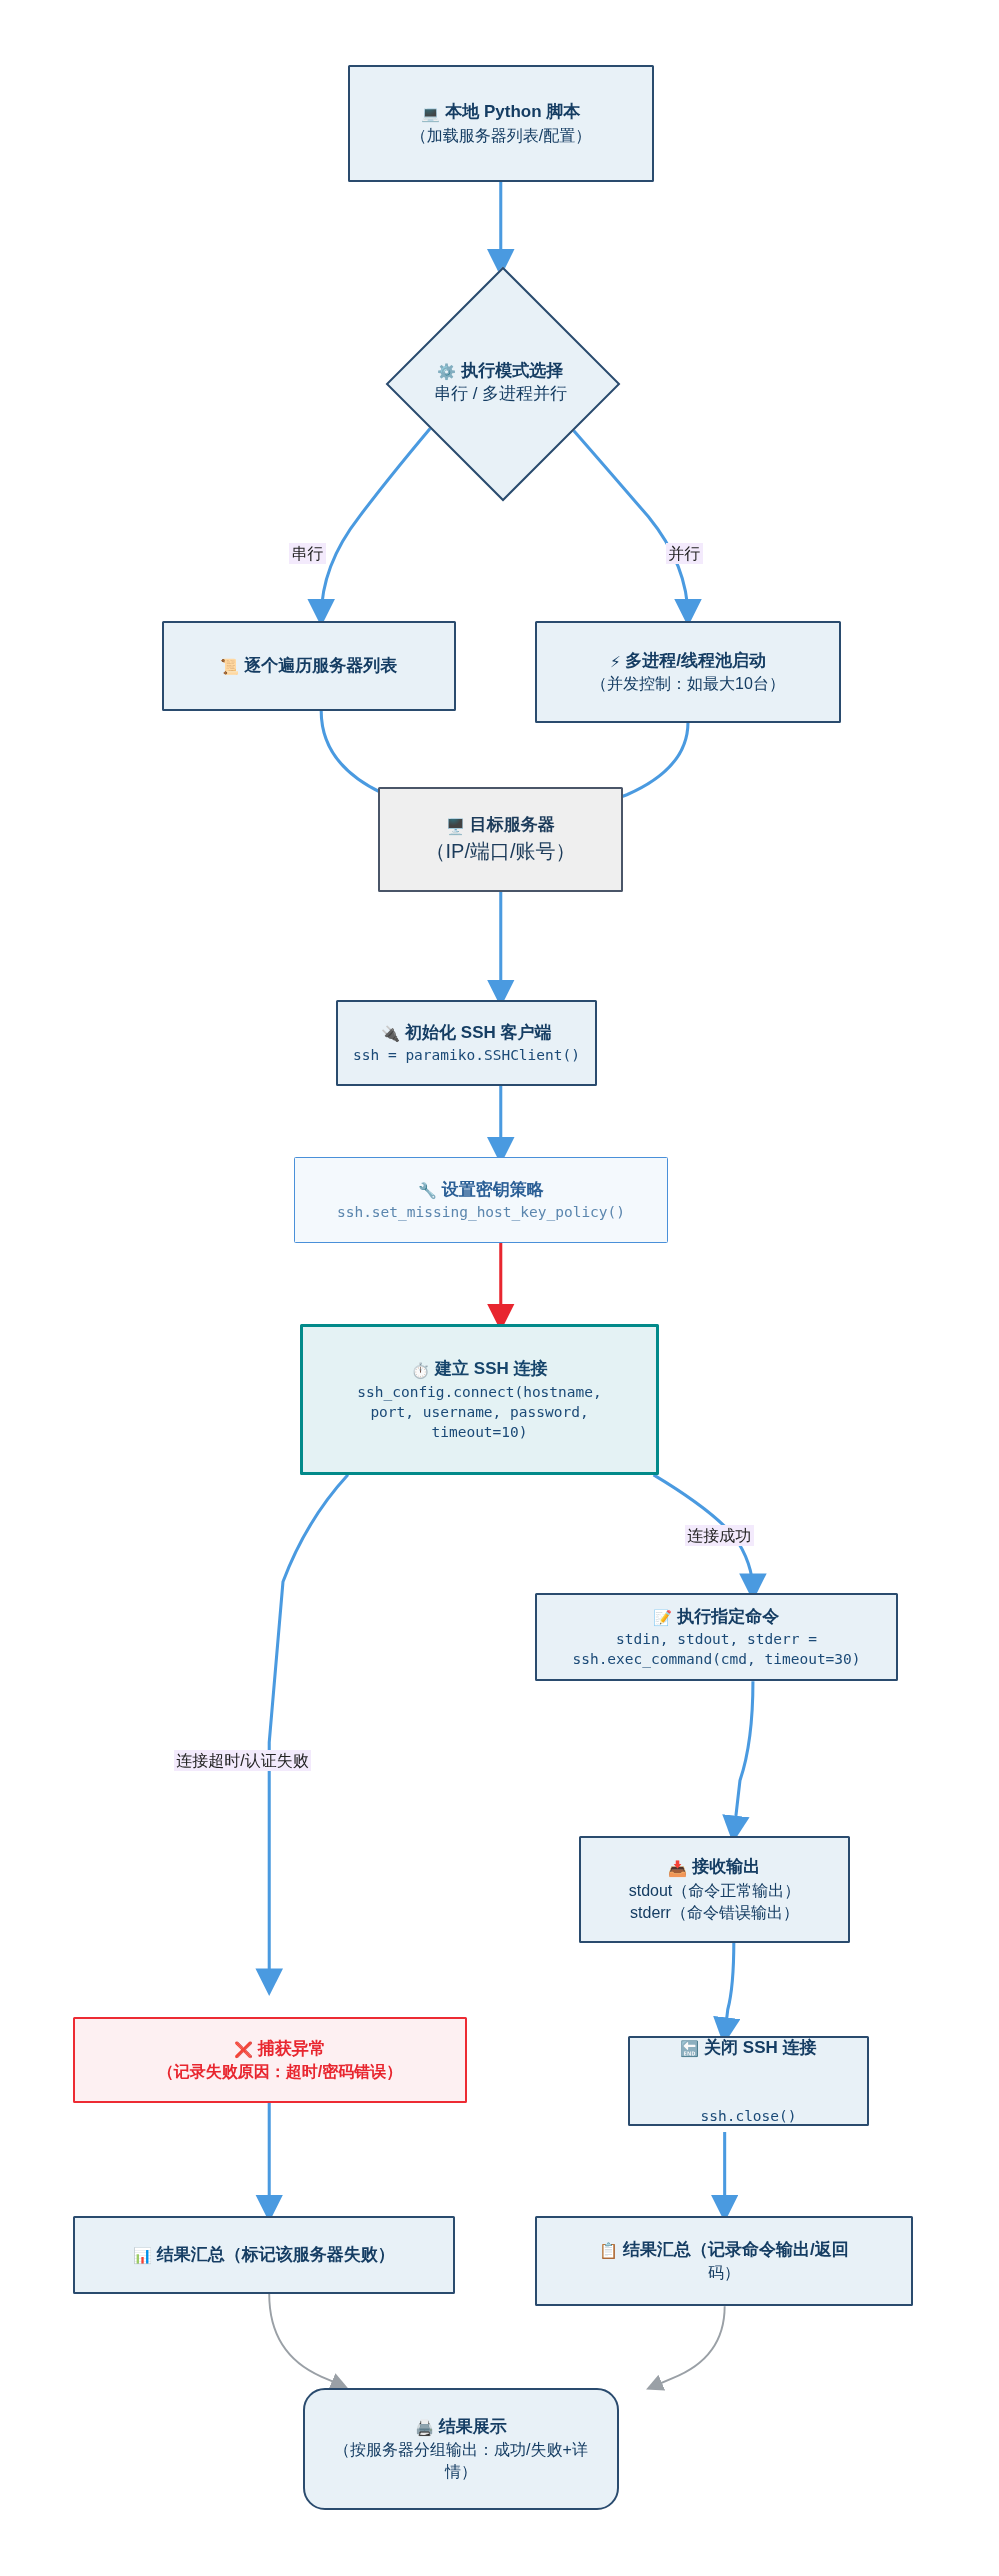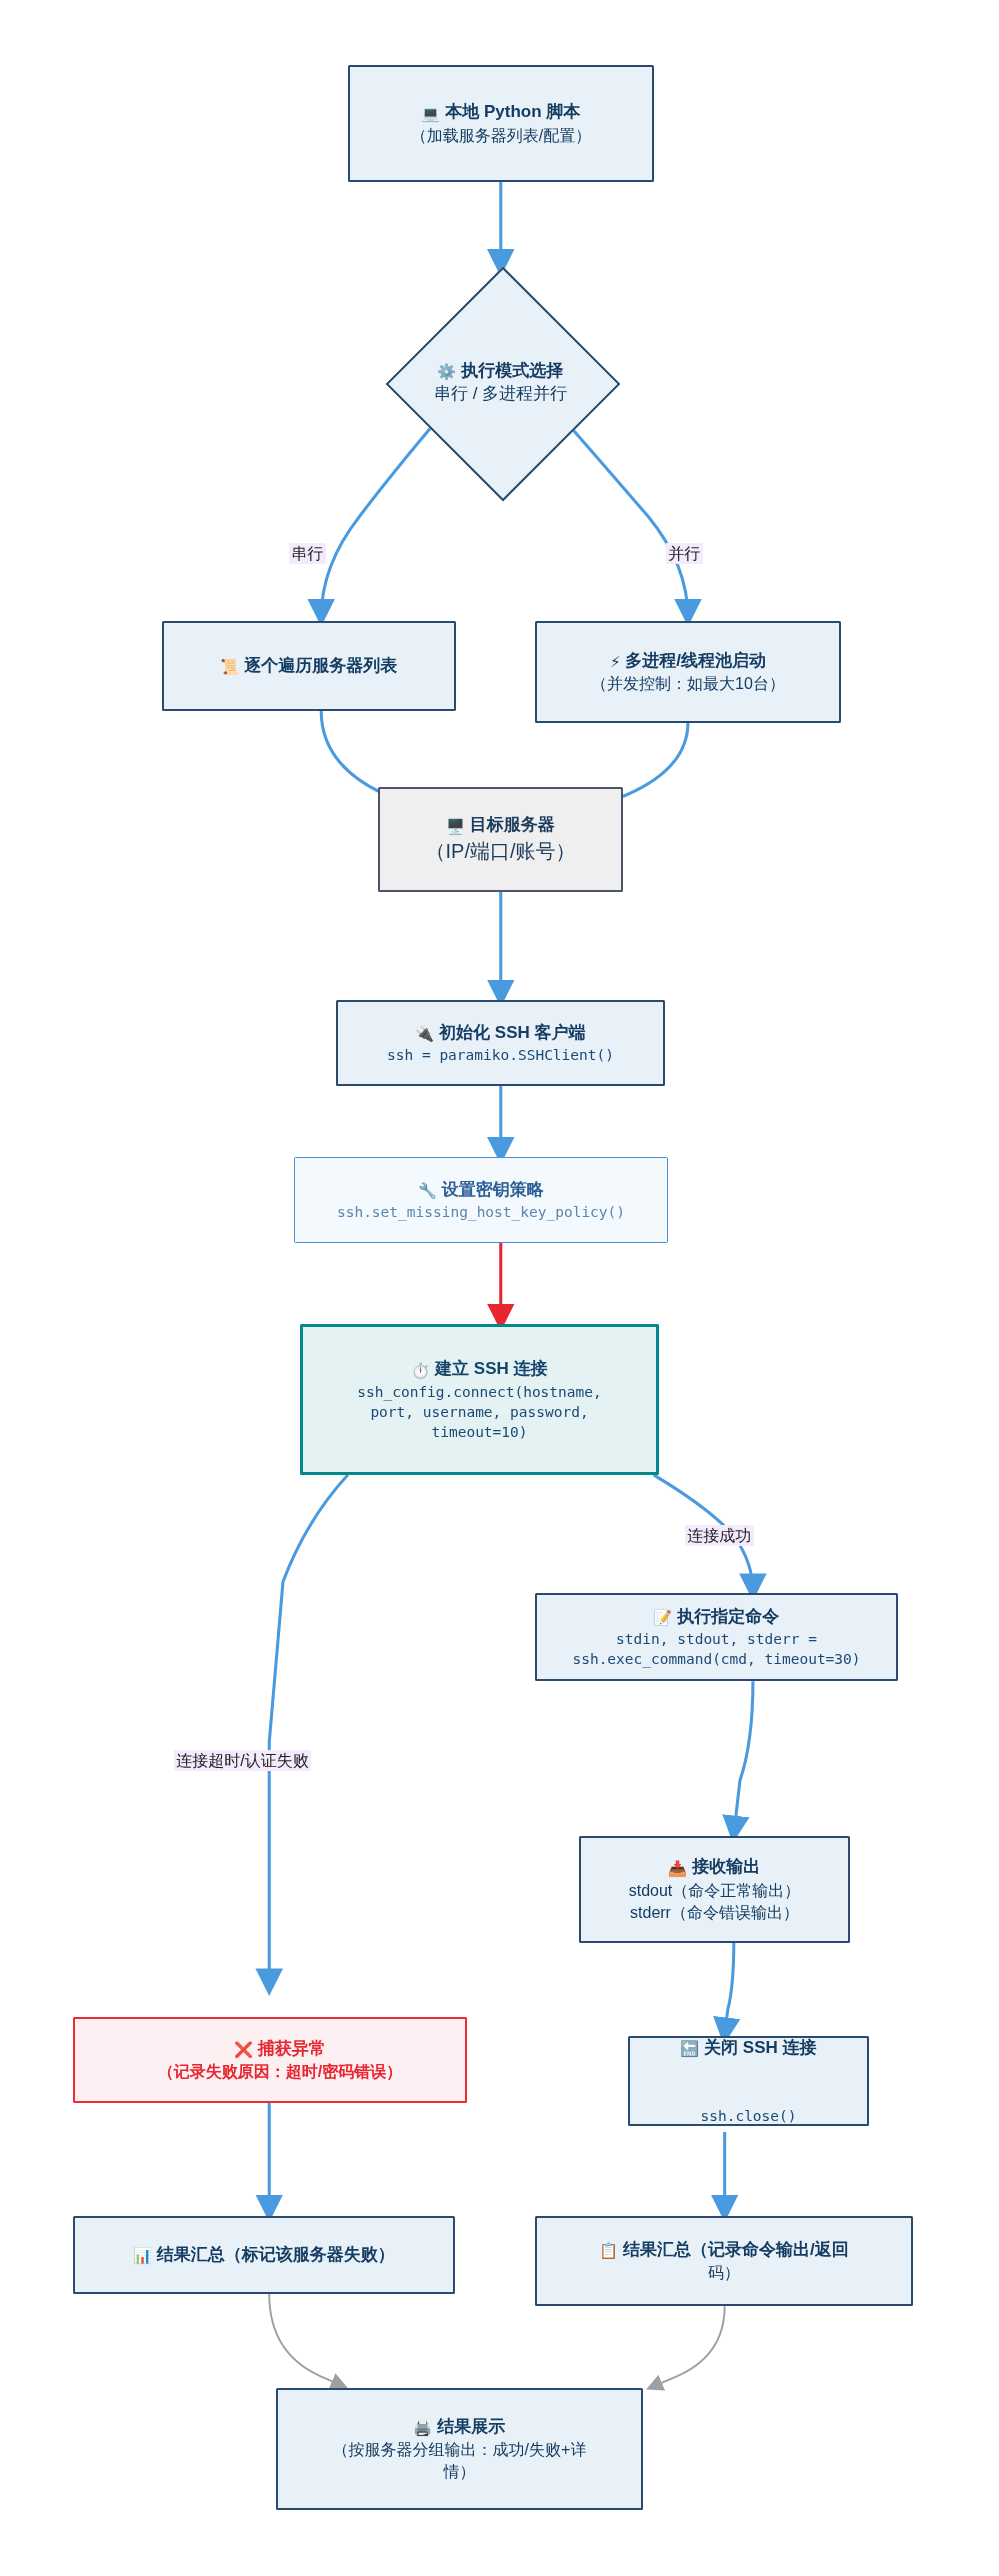--- a/index.html
+++ b/index.html
@@ -246,21 +246,21 @@
     <span class="ln sub">（并发控制：如最大10台）</span>
   </div>
 
   <div class="node n-grey" style="left:378px; top:787px; width:245px; height:105px;">
     <span class="ln title">
       <span class="emoji">🖥️</span><span>目标服务器</span>
     </span>
     <span class="ln sub">（IP/端口/账号）</span>
   </div>
 
-  <div class="node n-default" style="left:336px; top:1000px; width:329px; height:86px;">
+  <div class="node n-default" style="left:336px; top:1000px; width:261px; height:86px;">
     <span class="ln title">
       <span class="emoji">🔌</span><span>初始化 SSH 客户端</span>
     </span>
     <span class="ln code">ssh = paramiko.SSHClient()</span>
   </div>
 
   <div class="node n-light" style="left:294px; top:1157px; width:374px; height:86px;">
     <span class="ln title">
       <span class="emoji">🔧</span><span>设置密钥策略</span>
     </span>
@@ -316,21 +316,21 @@
     </span>
   </div>
 
   <div class="node n-default" style="left:535px; top:2216px; width:378px; height:90px;">
     <span class="ln title">
       <span class="emoji">📋</span><span>结果汇总（记录命令输出/返回</span>
     </span>
     <span class="ln sub">码）</span>
   </div>
 
-  <div class="node n-default" style="left:276px; top:2388px; width:367px; height:122px;">
+  <div class="node n-default" style="left:303px; top:2388px; width:316px; height:122px;border-radius:22px;">
     <span class="ln title">
       <span class="emoji">🖨️</span><span>结果展示</span>
     </span>
     <span class="ln sub">（按服务器分组输出：成功/失败+详</span>
     <span class="ln sub">情）</span>
   </div>
 
 </div>
 
 

